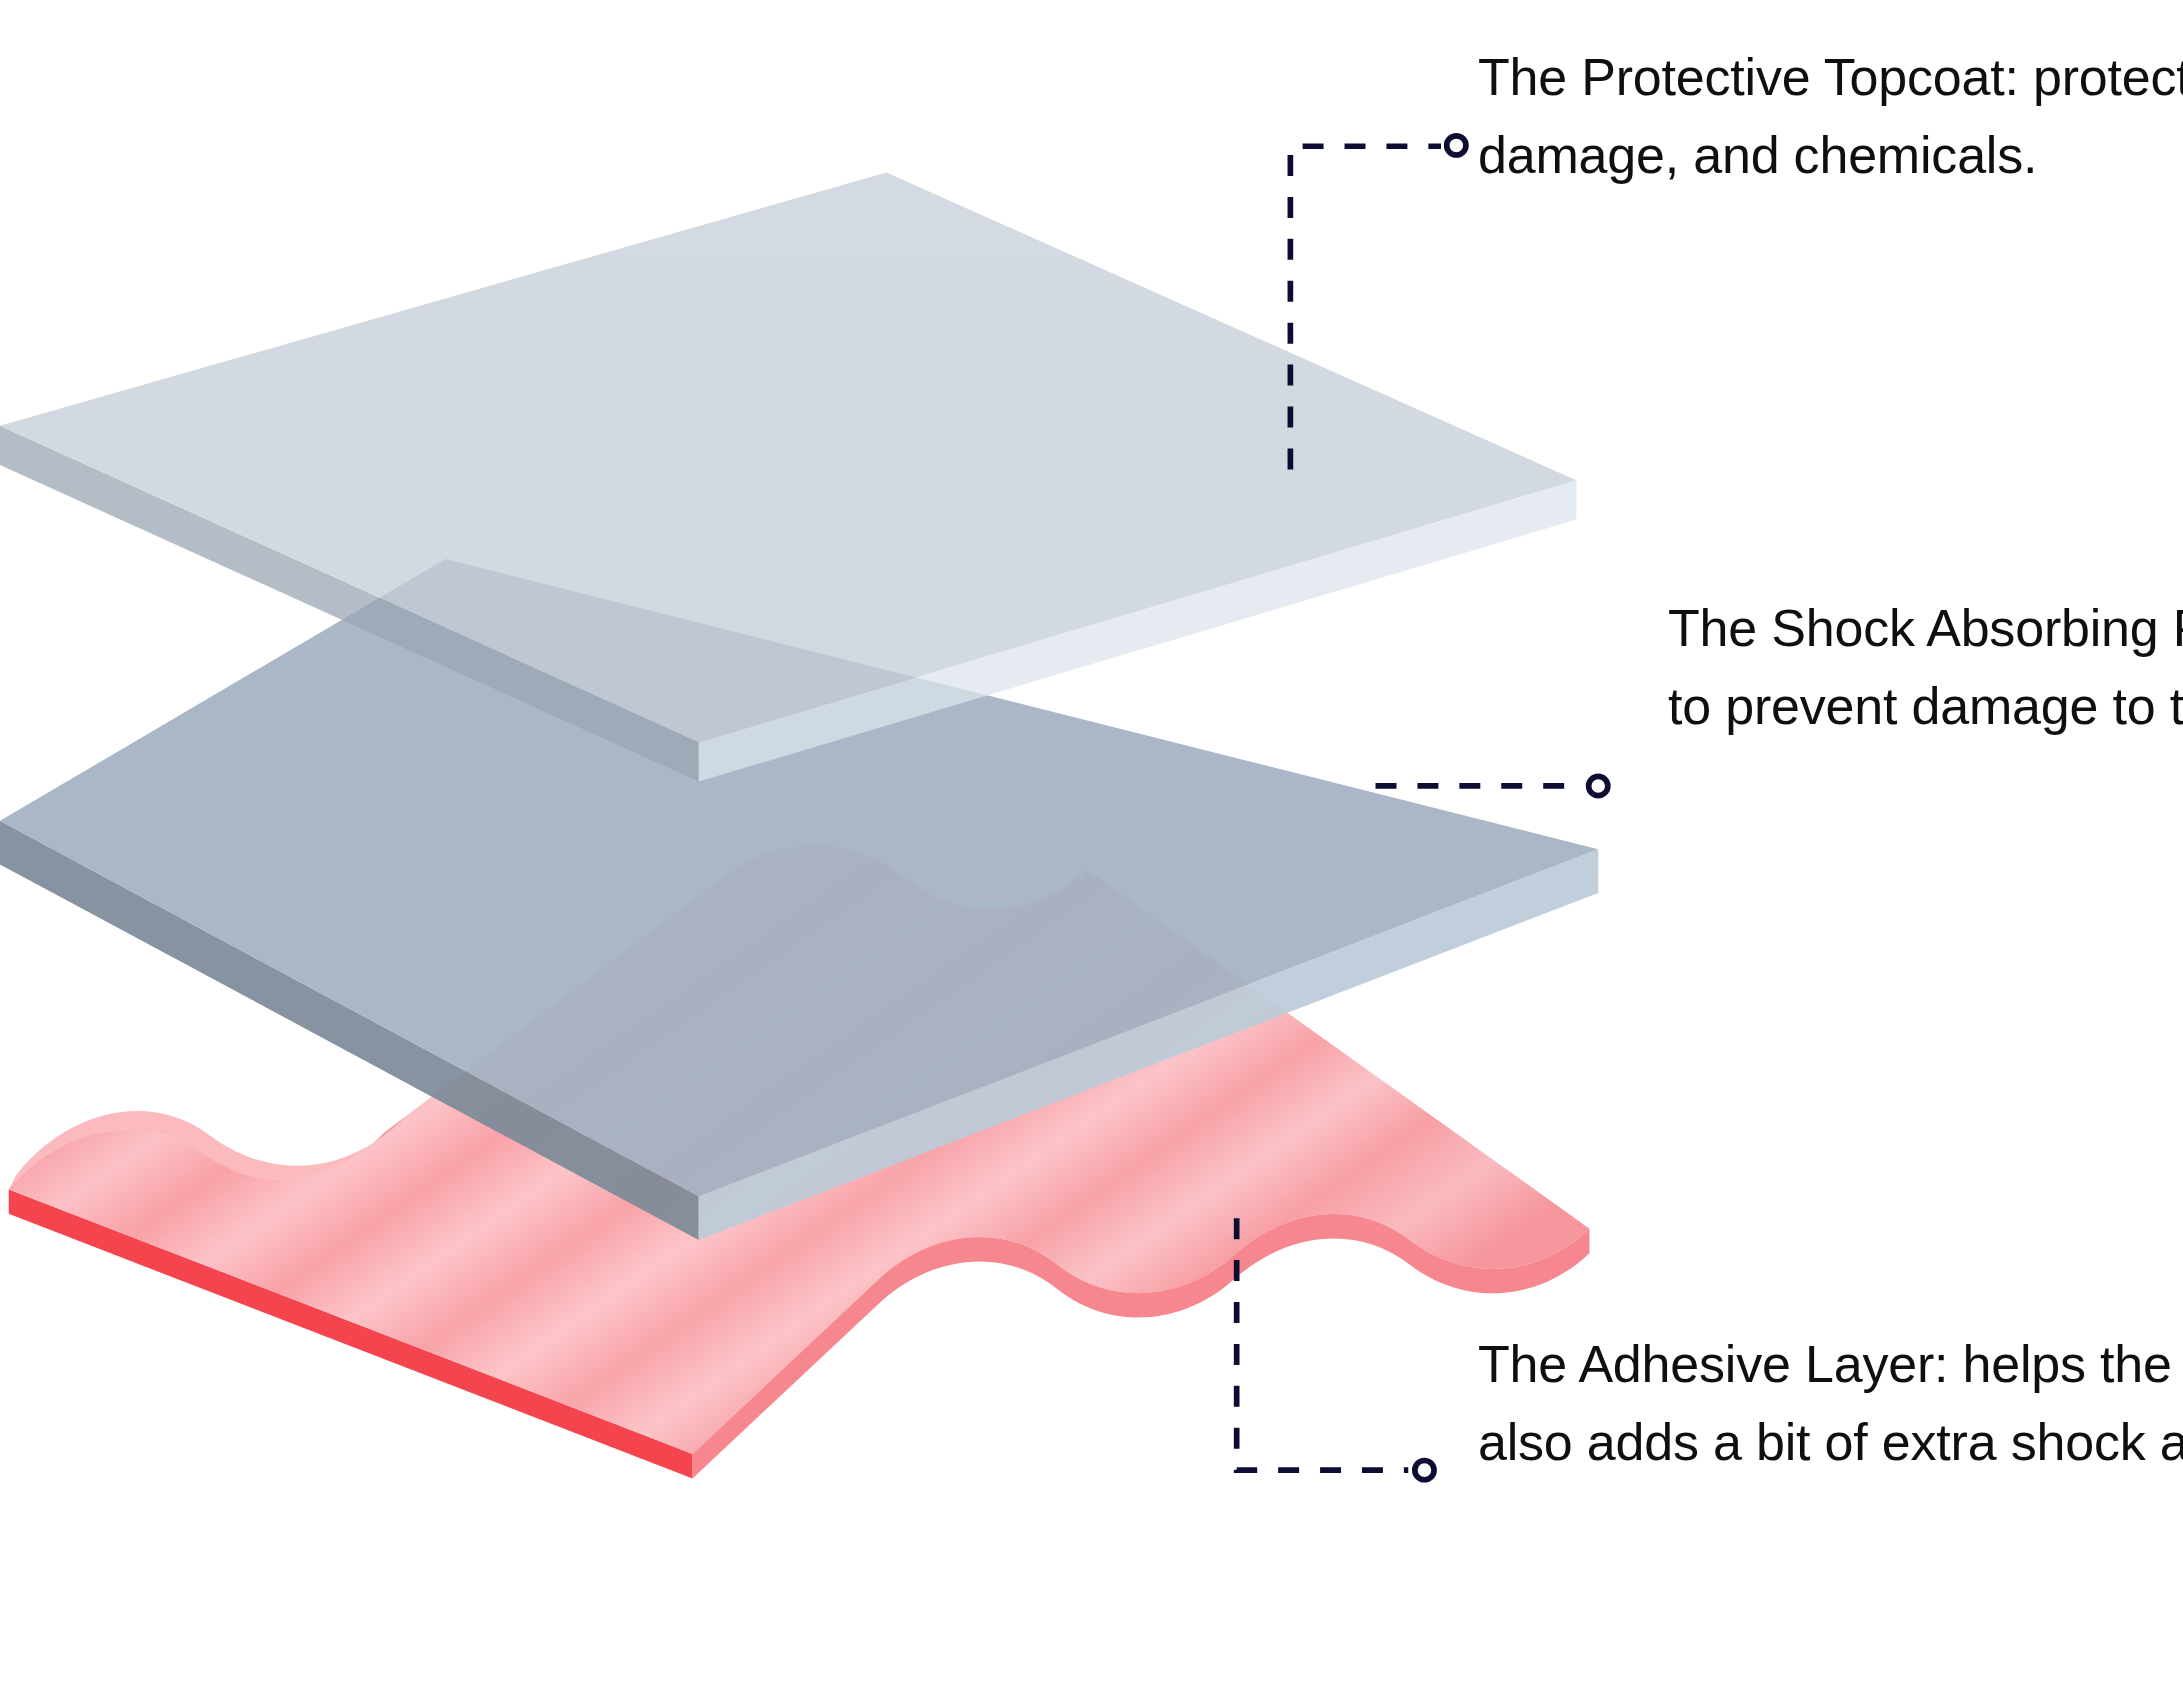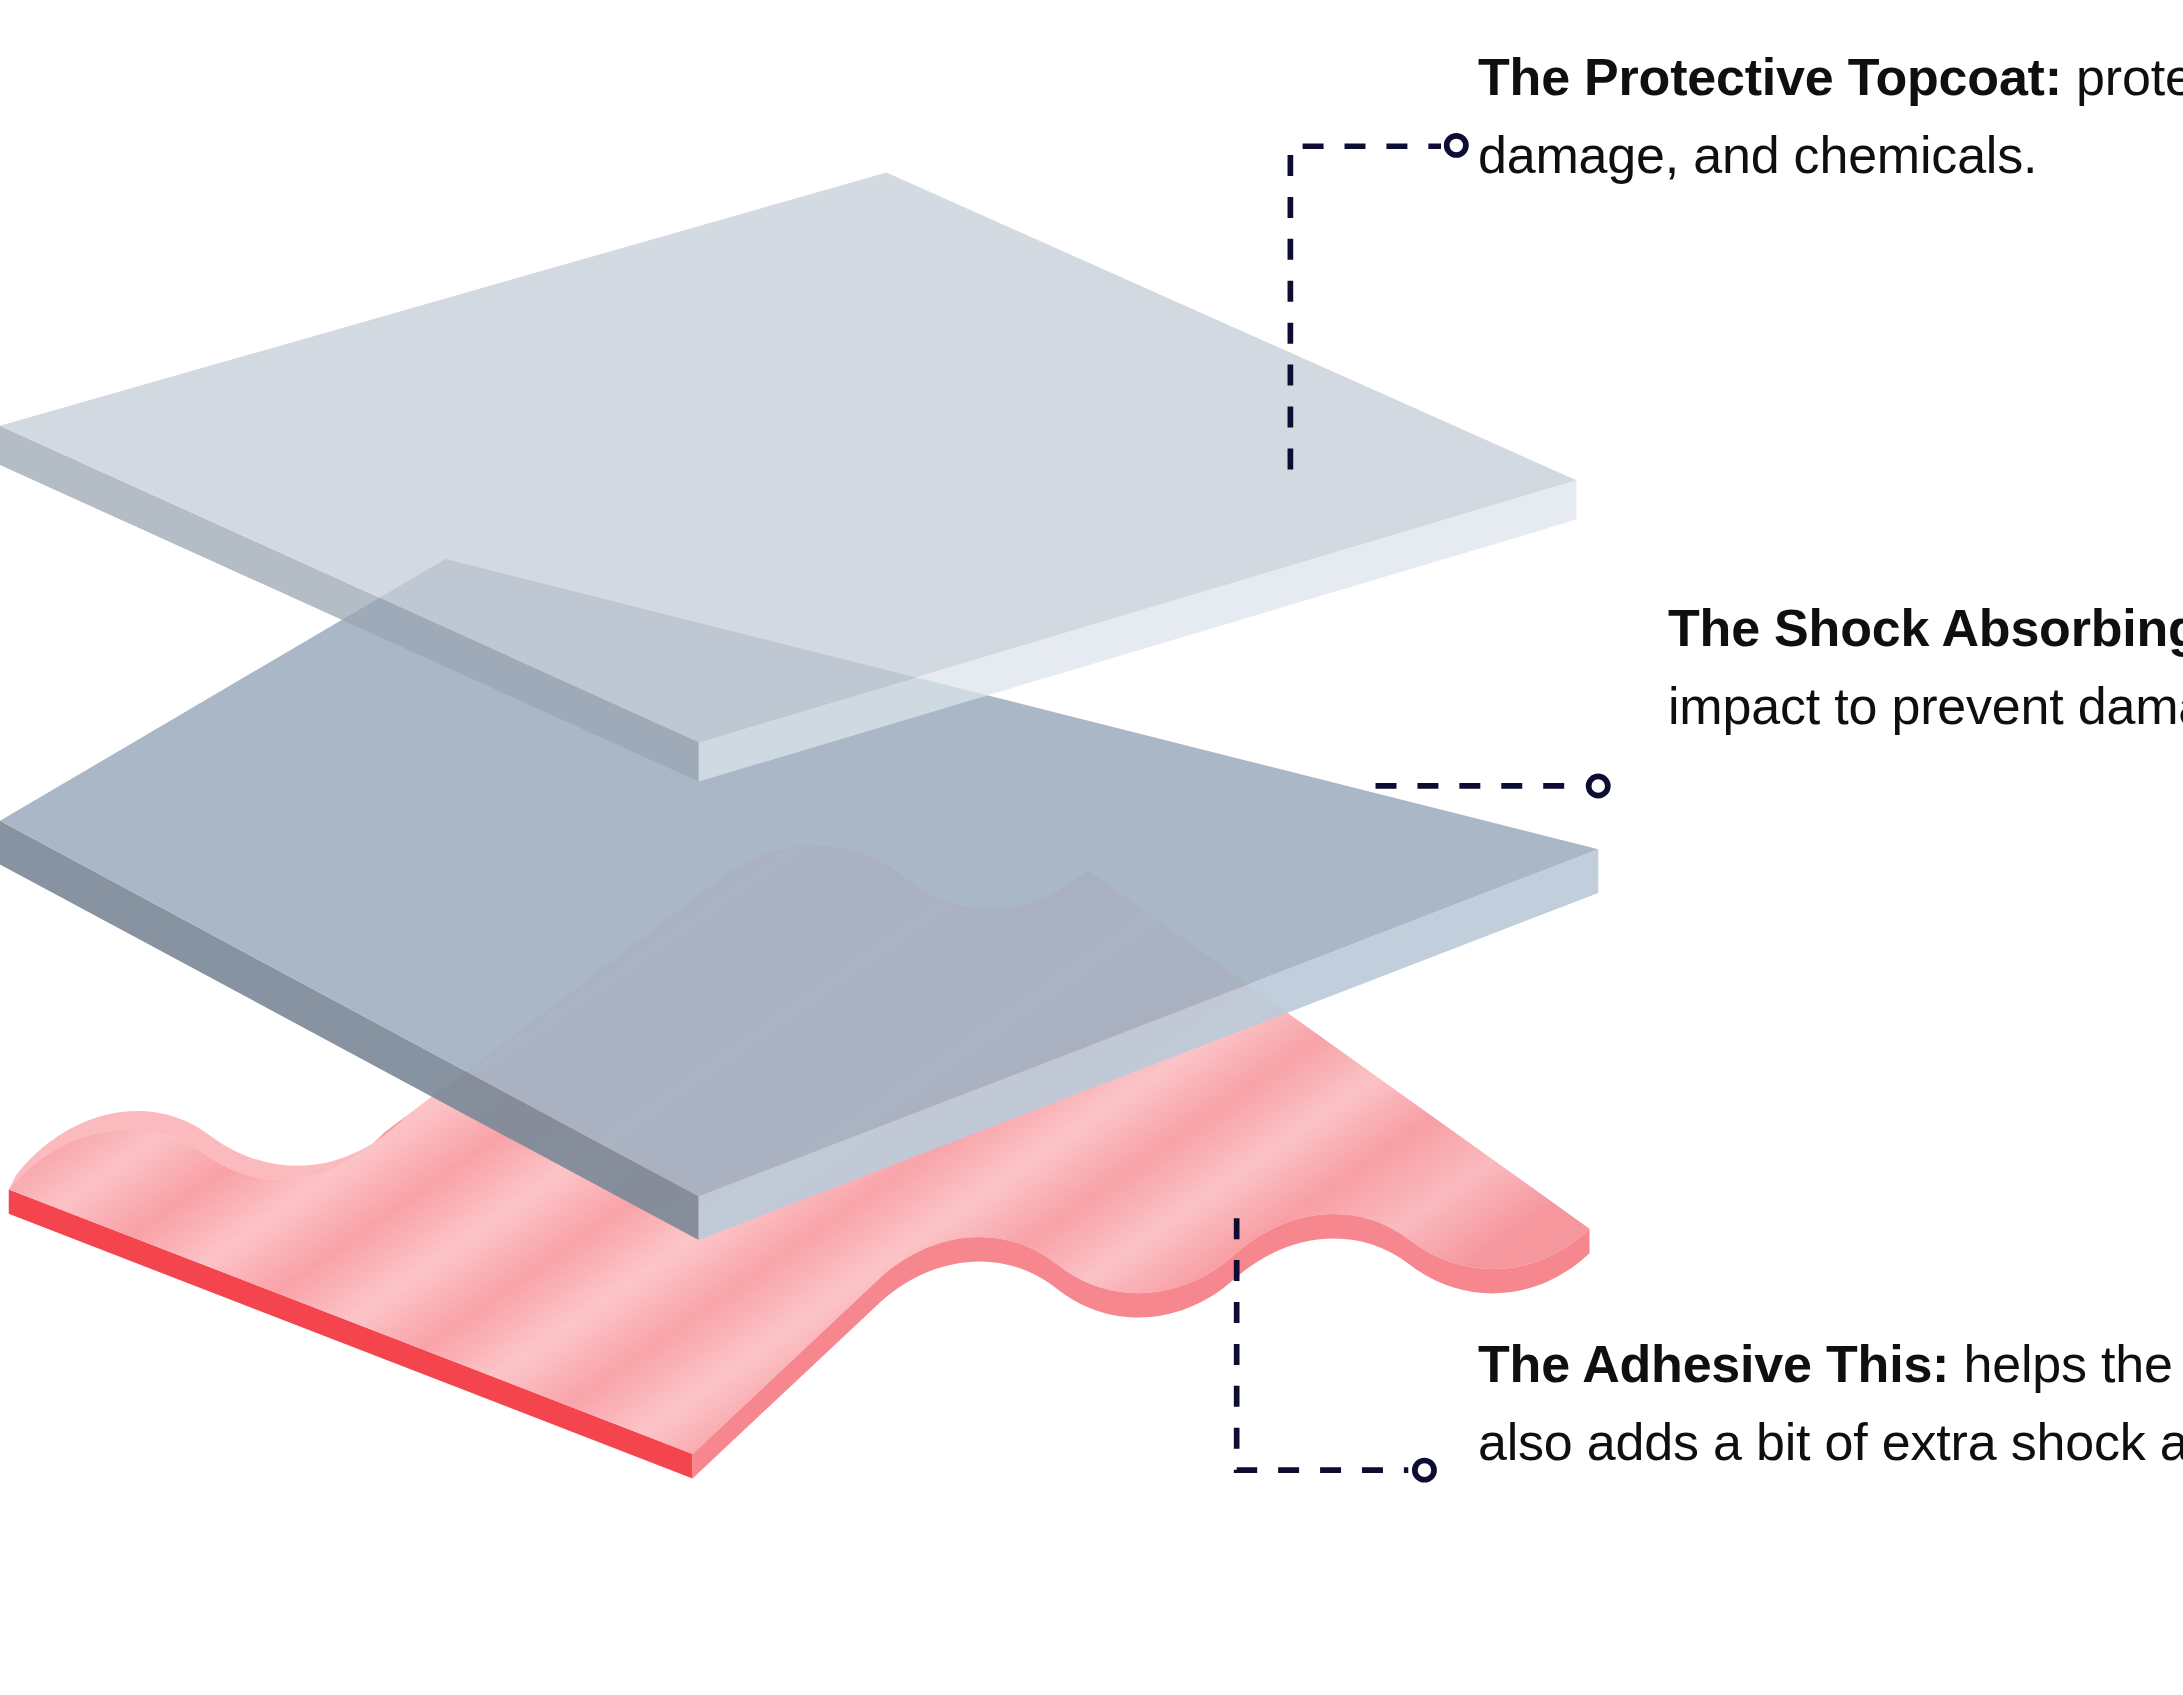--- a/index.html
+++ b/index.html
@@ -13,21 +13,21 @@
   .callout{position:absolute;color:#0f0f0f;}
   .callout p{
     margin:0;
     font-size:52px;
     line-height:1.50;
     font-weight:400;
     font-stretch:condensed;
     letter-spacing:-0.2px;
     white-space:pre-wrap;
   }
-  .callout b{font-weight:700;}
+  .callout b{font-weight:400;}
 
   #callout-topcoat{left:1478px;top:38px;width:1742px;}
   #callout-polymer{left:1668px;top:589px;width:1554px;}
   #callout-adhesive{left:1478px;top:1325px;width:1751px;}
 </style>
 </head>
 <body>
 
 <div id="stage">
 
@@ -150,17 +150,17 @@
 
   <div class="callout" id="callout-topcoat">
     <p><b>The Protective Topcoat:</b><span> protects the rest of the film from scratches, UV damage, and chemicals.</span></p>
   </div>
 
   <div class="callout" id="callout-polymer">
     <p><b>The Shock Absorbing Polymer Layer:</b><span> distributes the force of impact to prevent damage to the windshield.</span></p>
   </div>
 
   <div class="callout" id="callout-adhesive">
-    <p><b>The Adhesive This:</b><span> helps the film stick firmly to the windshield. This layer also adds a bit of extra shock absorbance to the film.</span></p>
+    <p><b>The Adhesive Layer:</b><span> helps the film stick firmly to the windshield. This layer also adds a bit of extra shock absorbance to the film.</span></p>
   </div>
 
 </div>
 
 
 </body></html>

